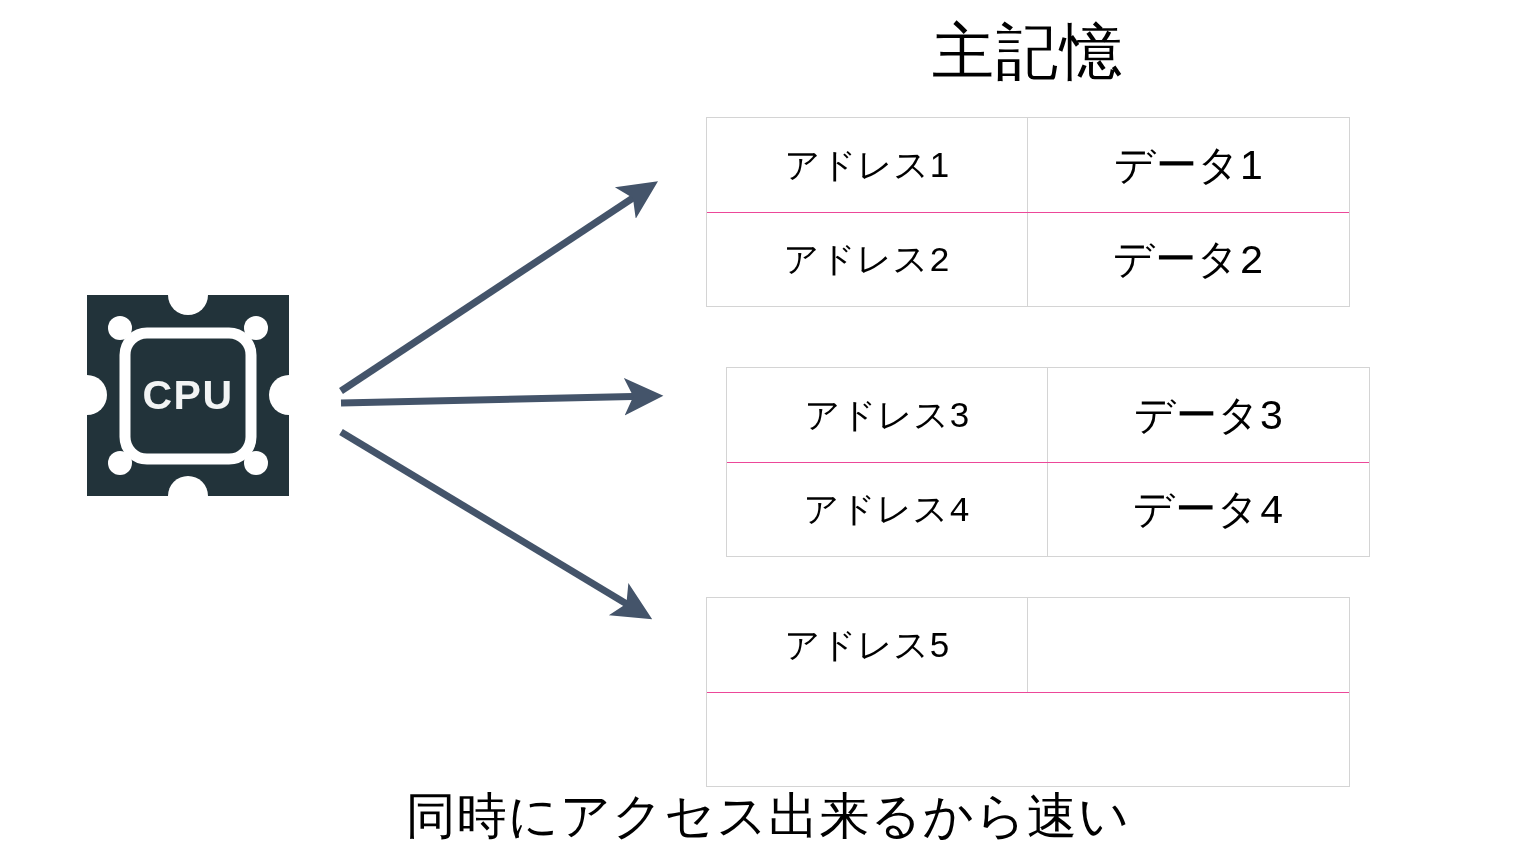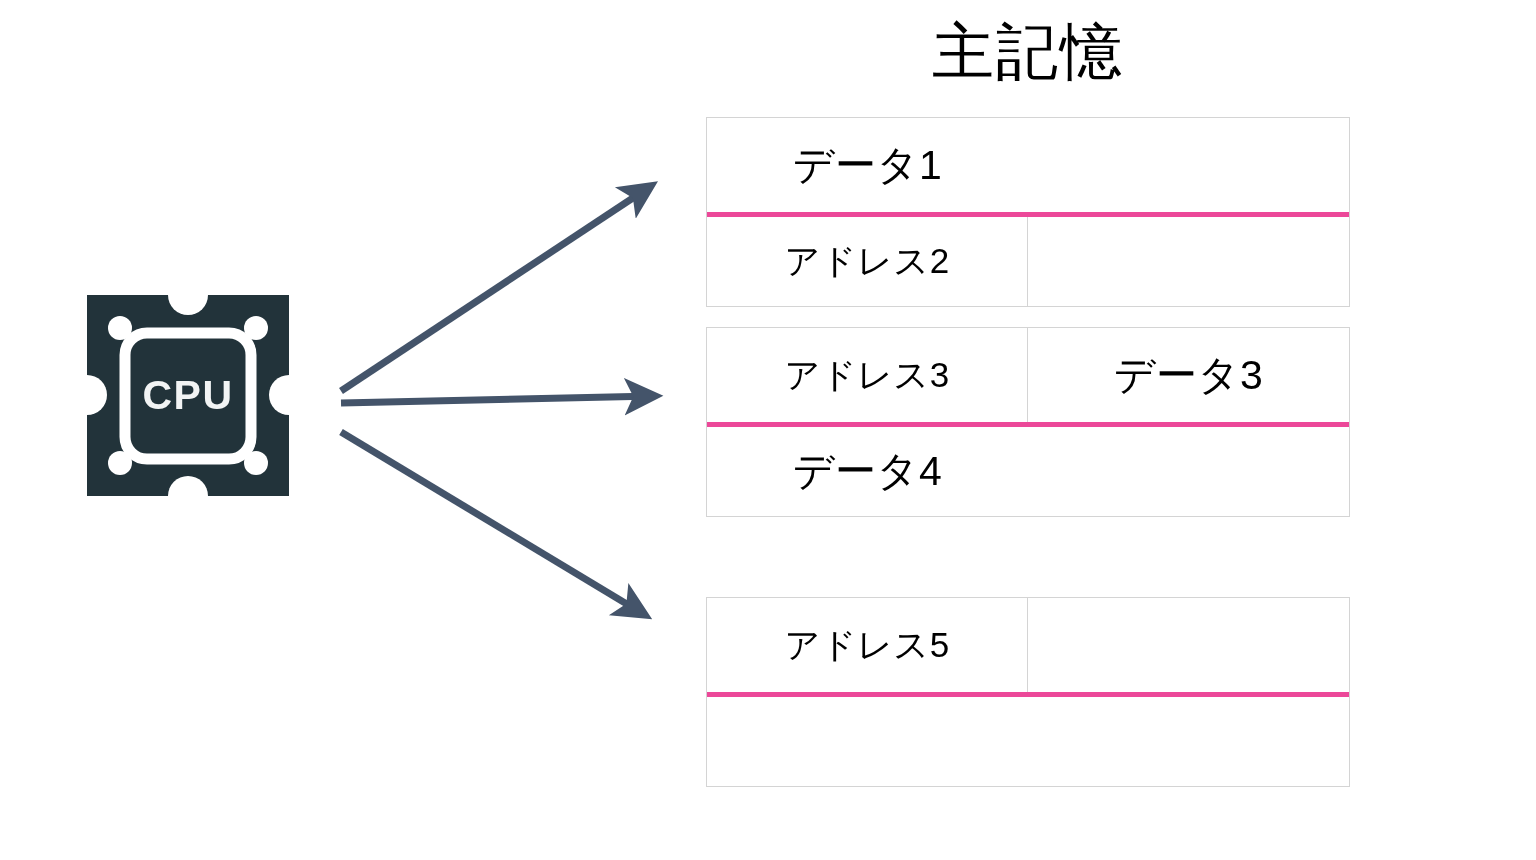--- a/index.html
+++ b/index.html
@@ -40,31 +40,32 @@
   .mem-table {
     position: absolute;
     left: 706px;
     width: 644px;
     height: 190px;
     border: 1px solid #d4d4d4;
     box-sizing: border-box;
     background: #ffffff;
   }
   .mem-table.block-0 { top: 117px; }
-  .mem-table.block-1 { top: 327px; }
+  .mem-table.block-1 { top: 367px; margin-left: 20px; }
   .mem-table.block-2 { top: 577px; margin-top: 20px; }
 
   .mem-row {
     position: relative;
     display: flex;
     height: 50%;
     box-sizing: border-box;
   }
   .mem-row + .mem-row {
-    border-top: 5px solid #ec4899;
+    border-top: 1px solid #ec4899;
+    font-family: Liberation Mono, monospace;
   }
   .cell {
     display: flex;
     align-items: center;
     justify-content: center;
     box-sizing: border-box;
     overflow: hidden;
     white-space: nowrap;
   }
   .cell-address {
@@ -164,39 +165,43 @@
         <path d="M0,0.3 L5.6,3 L0,5.7 L1.3,3 Z" fill="#44546a"></path>
       </marker>
     </defs>
     <line x1="341" y1="391" x2="651" y2="186" stroke="#44546a" stroke-width="7" marker-end="url(#ah)"></line>
     <line x1="341" y1="403" x2="655" y2="396" stroke="#44546a" stroke-width="7" marker-end="url(#ah)"></line>
     <line x1="341" y1="432" x2="645" y2="615" stroke="#44546a" stroke-width="7" marker-end="url(#ah)"></line>
   </svg>
 
   <div class="mem-table block-0">
     <div class="mem-row">
+      <div class="cell cell-address">アドレス1</div>
       <div class="cell cell-data">データ1</div>
     </div>
     <div class="mem-row">
       <div class="cell cell-address">アドレス2</div>
+      <div class="cell cell-data">データ2</div>
     </div>
   </div>
 
   <div class="mem-table block-1">
     <div class="mem-row">
       <div class="cell cell-address">アドレス3</div>
       <div class="cell cell-data">データ3</div>
     </div>
     <div class="mem-row">
+      <div class="cell cell-address">アドレス4</div>
       <div class="cell cell-data">データ4</div>
     </div>
   </div>
 
   <div class="mem-table block-2">
     <div class="mem-row">
       <div class="cell cell-address">アドレス5</div>
     </div>
     <div class="mem-row">
     </div>
   </div>
 
+  <div id="diagram-caption">同時にアクセス出来るから速い</div>
 
 </div>
 
 </body></html>

